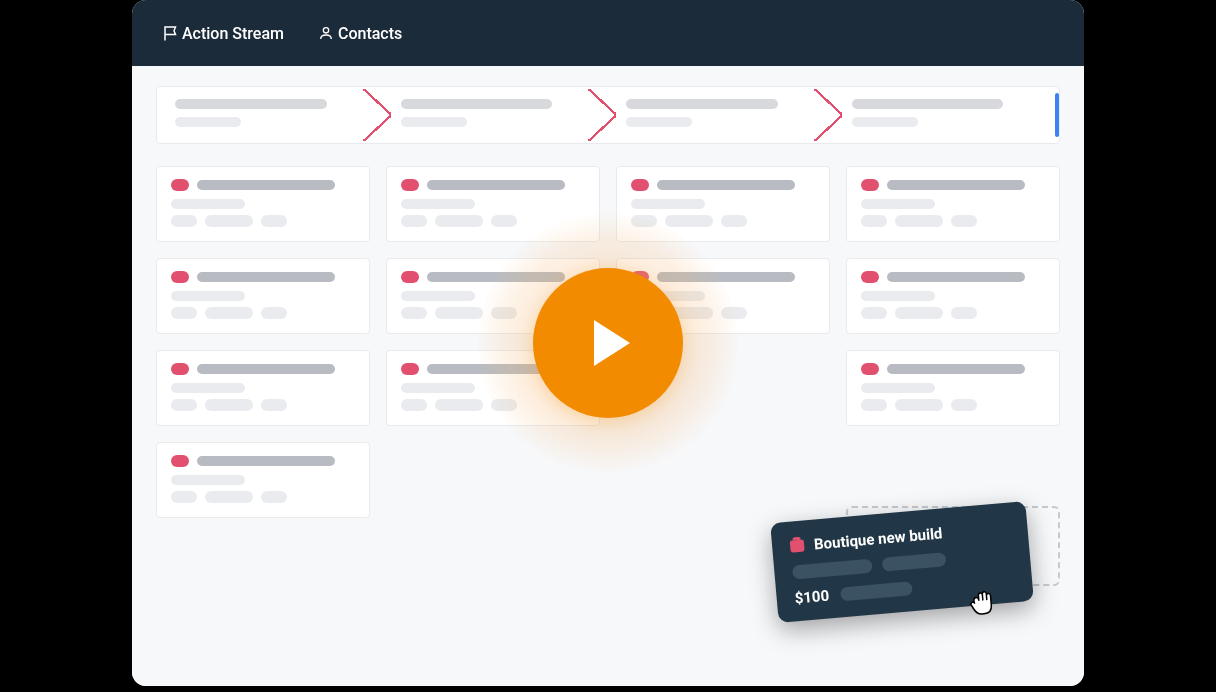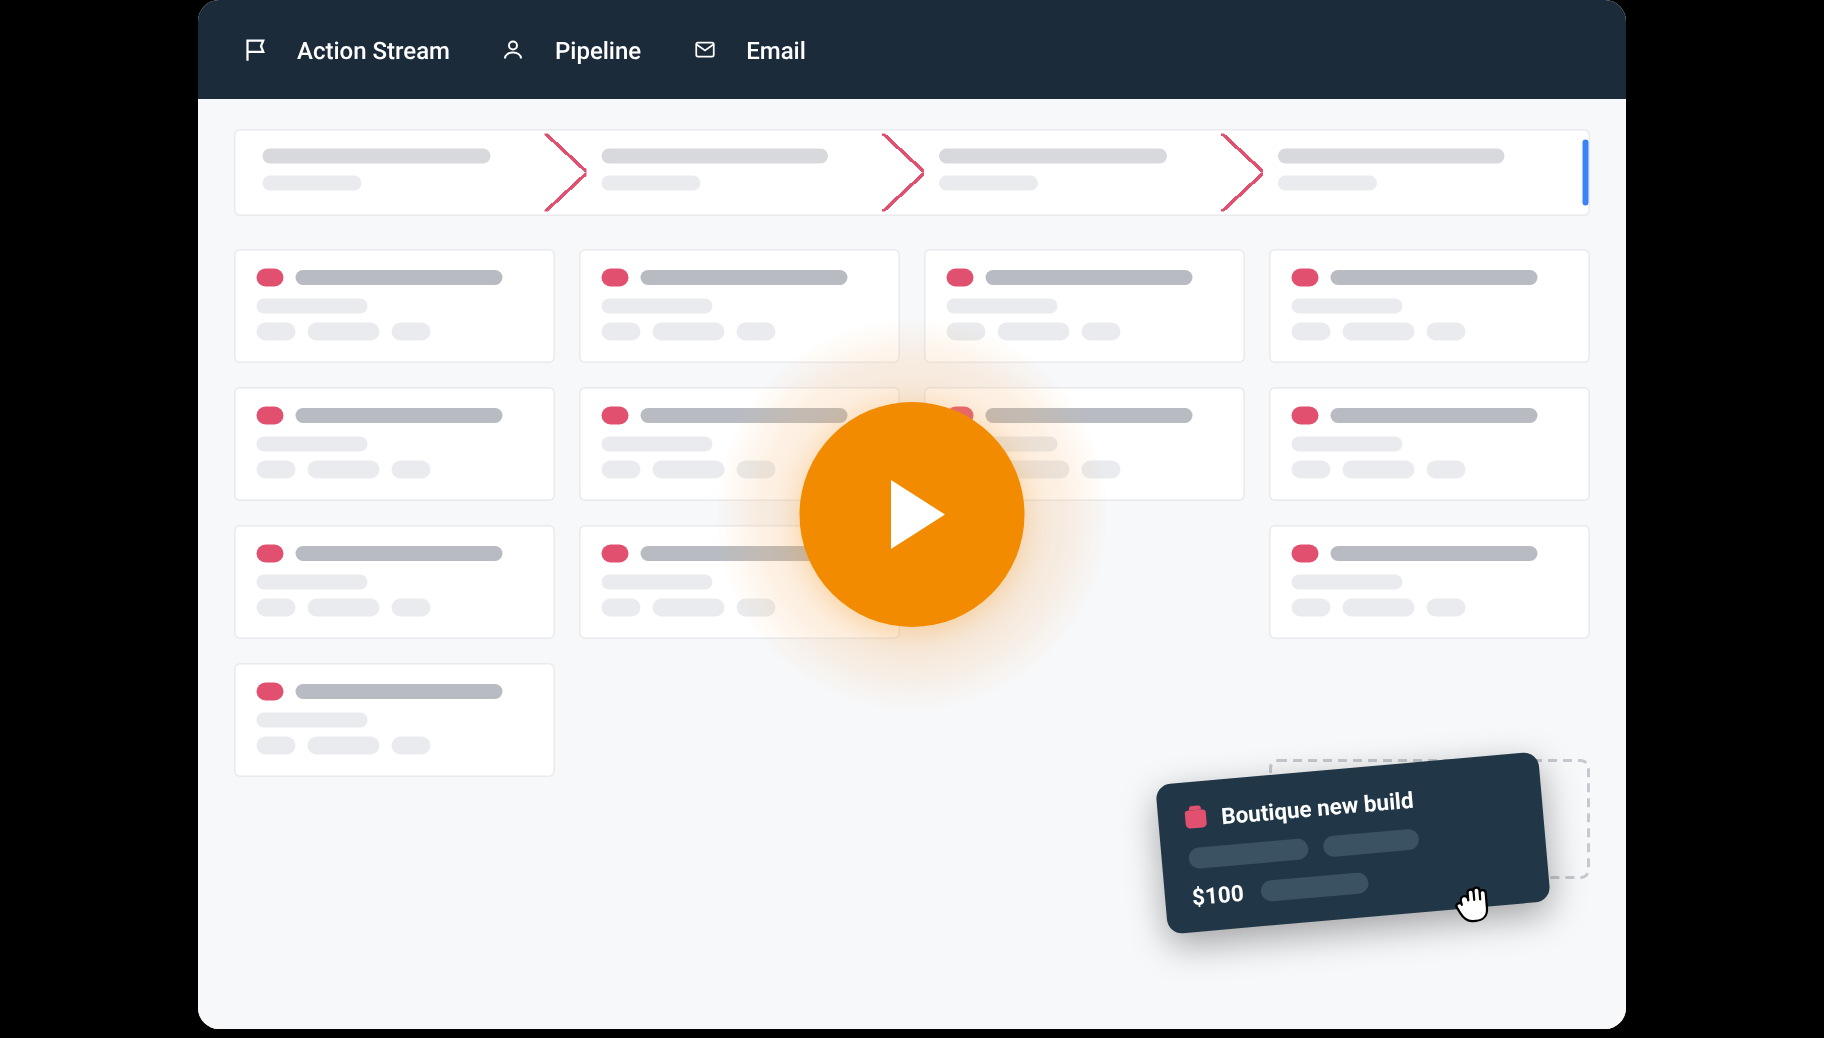--- a/index.html
+++ b/index.html
@@ -27,21 +27,21 @@
       height: 66px;
       background: #1c2b3a;
       display: flex;
       align-items: center;
       padding: 0 30px;
       gap: 34px;
     }
     .nav-item {
       display: flex;
       align-items: center;
-      gap: 18px;
+      gap: 2px;
       color: #fff;
       font-size: 16px;
       font-weight: 500;
       cursor: pointer;
       height: 100%;
       position: relative;
     }
     .nav-item.active { color: #f38b00; }
     .nav-item.active::after {
       content: "";
@@ -192,32 +192,23 @@
       <span>Action Stream</span>
     </div>
 
     <div class="nav-item">
       <span class="nav-icon">
         <svg viewBox="0 0 24 24" width="16" height="16" fill="none" stroke="#fff" stroke-width="2">
             <circle cx="12" cy="8" r="4"></circle>
             <path d="M4 21c0-4 4-6 8-6s8 2 8 6"></path>
           </svg>
       </span>
-      <span>Pipeline</span>
-    </div>
-
-    <div class="nav-item">
-      <span class="nav-icon">
-        <svg viewBox="0 0 24 24" width="18" height="14" fill="none" stroke="#fff" stroke-width="2">
-            <rect x="2" y="4" width="20" height="16" rx="2"></rect>
-            <path d="M2 6l10 7 10-7"></path>
-          </svg>
-      </span>
-      <span>Email</span>
-    </div>
+      <span>Contacts</span>
+    </div>
+
 
 
   </div>
 
   <div class="content">
 
     <div class="stage-row">
       <div class="stage">
         <div class="ph-line l1"></div>
         <div class="ph-line l2"></div>

